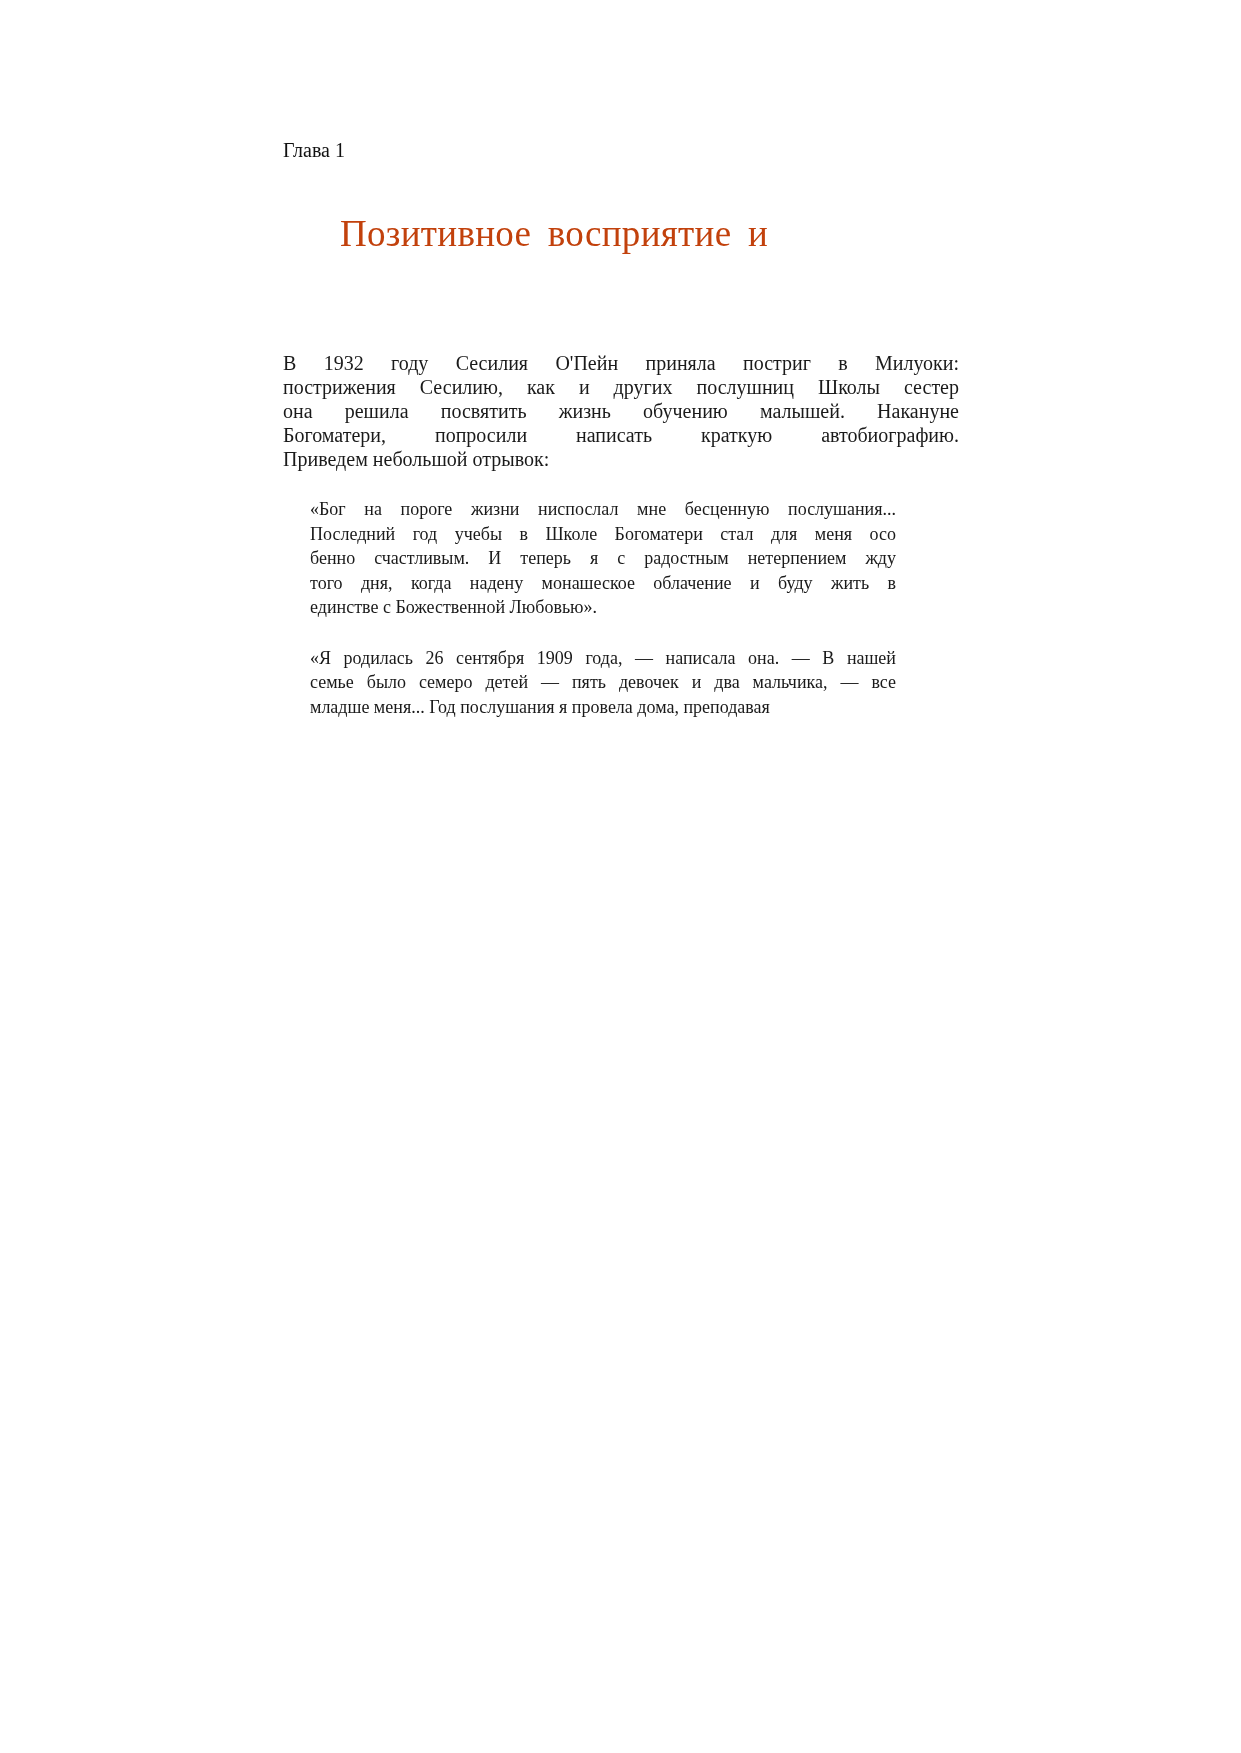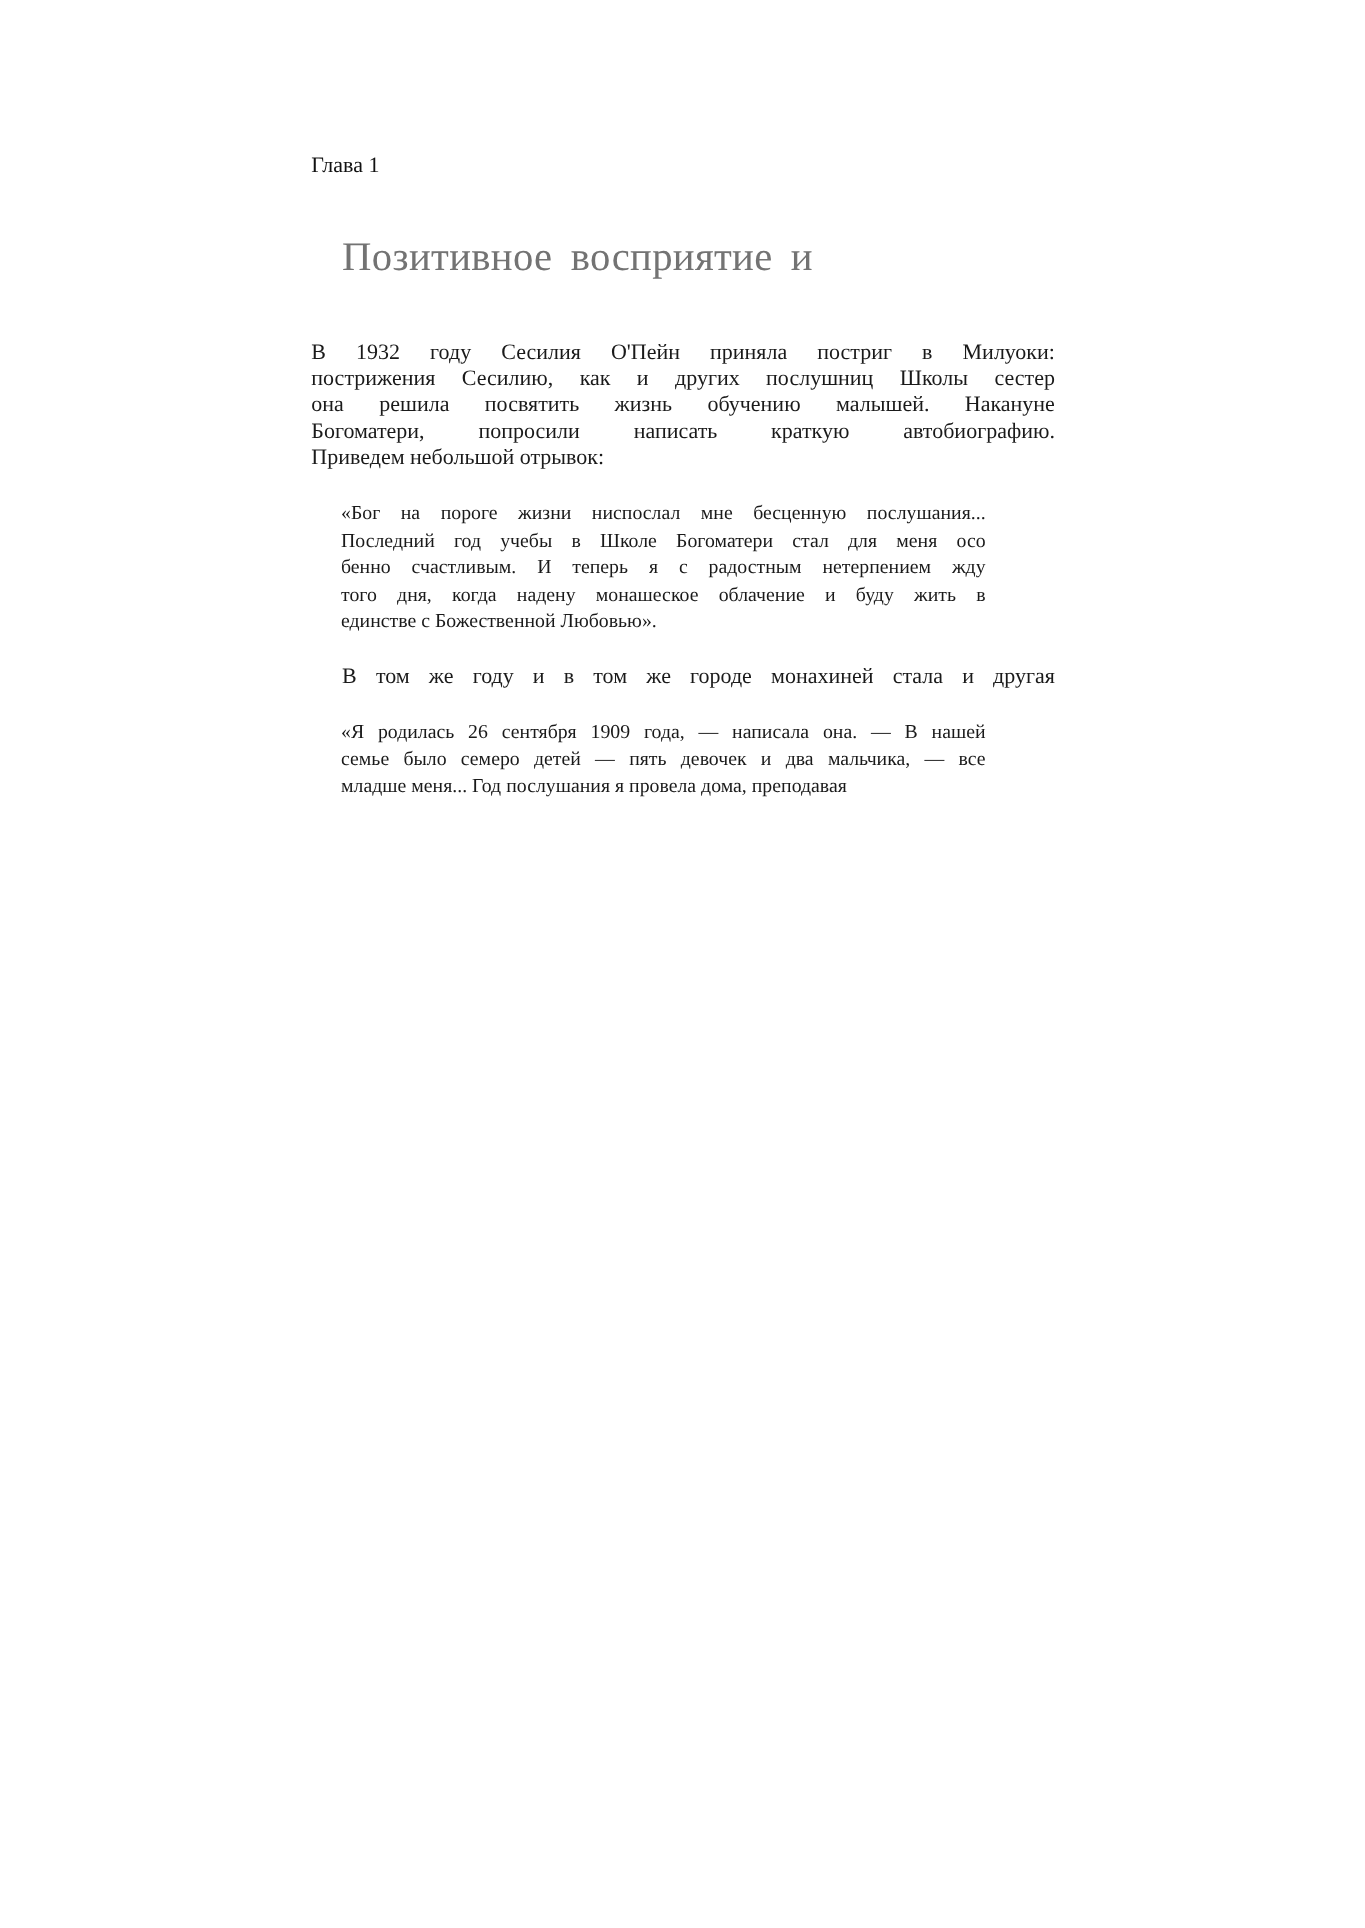--- a/index.html
+++ b/index.html
@@ -22,29 +22,29 @@
     top: 138px;
     width: 676px;
   }
   .chapter-label {
     font-size: 20px;
     line-height: 24px;
     color: #111111;
   }
   .book-title {
     margin-top: 50px;
-    margin-left: 28px;
+    margin-left: 57px;
     font-size: 37px;
     line-height: 43px;
     letter-spacing: 0.3px;
     word-spacing: 7px;
-    color: #737373;
+    color: #c2410c;
   }
   .body-block {
-    margin-top: 53px;
+    margin-top: 96px;
   }
   .para .line {
     font-size: 20px;
     line-height: 24px;
     color: #1a1a1a;
   }
   .jline {
     text-align: justify;
     text-align-last: justify;
   }
@@ -94,21 +94,20 @@
 
     <div class="quote">
       <div class="line jline">«Бог на пороге жизни ниспослал мне бесценную послушания...</div>
       <div class="line jline">Последний год учебы в Школе Богоматери стал для меня осо</div>
       <div class="line jline">бенно счастливым. И теперь я с радостным нетерпением жду</div>
       <div class="line jline">того дня, когда надену монашеское облачение и буду жить в</div>
       <div class="line lline">единстве с Божественной Любовью».</div>
     </div>
 
     <div class="para second">
-      <div class="line jline indent">В том же году и в том же городе монахиней стала и другая</div>
     </div>
 
     <div class="quote">
       <div class="line jline">«Я родилась 26 сентября 1909 года, — написала она. — В нашей</div>
       <div class="line jline">семье было семеро детей — пять девочек и два мальчика, — все</div>
       <div class="line lline">младше меня... Год послушания я провела дома, преподавая</div>
     </div>
 
   </div>
 </div>

